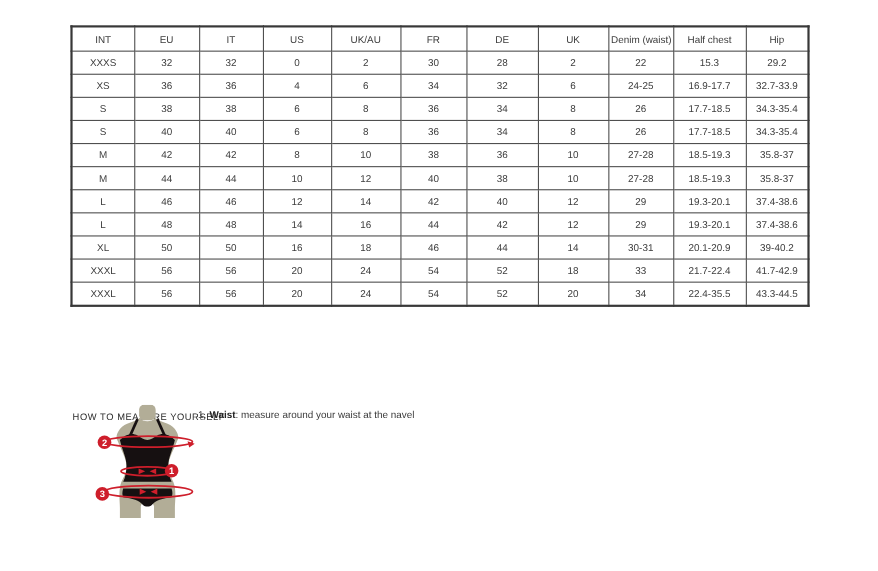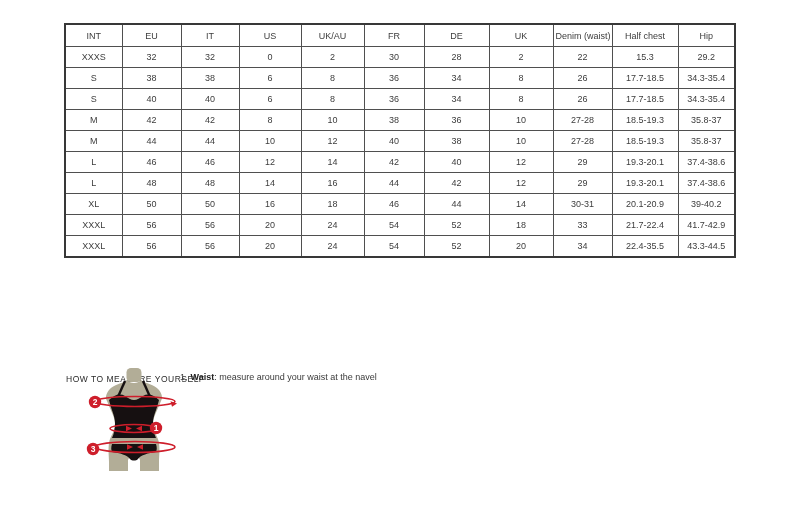--- a/index.html
+++ b/index.html
@@ -69,20 +69,33 @@
             <td>0</td>
             <td>2</td>
             <td>30</td>
             <td>28</td>
             <td>2</td>
             <td>22</td>
             <td>15.3</td>
             <td>29.2</td>
           </tr>
           <tr>
+            <td>XS</td>
+            <td>36</td>
+            <td>36</td>
+            <td>4</td>
+            <td>6</td>
+            <td>34</td>
+            <td>32</td>
+            <td>6</td>
+            <td>24-25</td>
+            <td>16.9-17.7</td>
+            <td>32.7-33.9</td>
+          </tr>
+          <tr>
             <td>S</td>
             <td>38</td>
             <td>38</td>
             <td>6</td>
             <td>8</td>
             <td>36</td>
             <td>34</td>
             <td>8</td>
             <td>26</td>
             <td>17.7-18.5</td>

